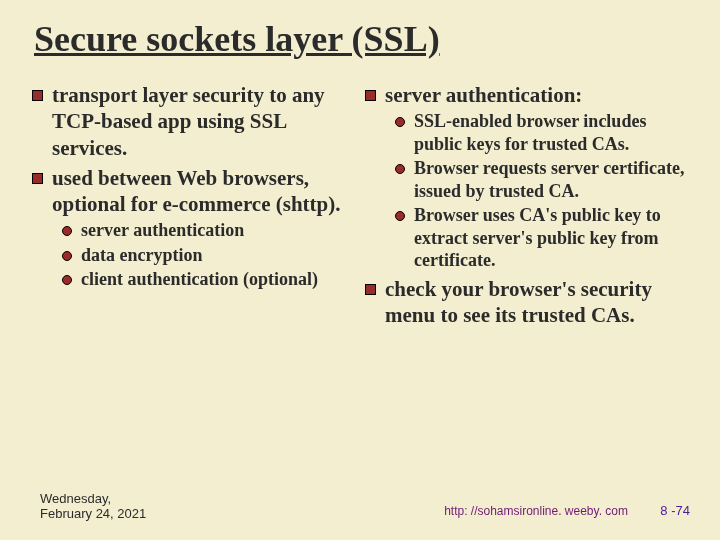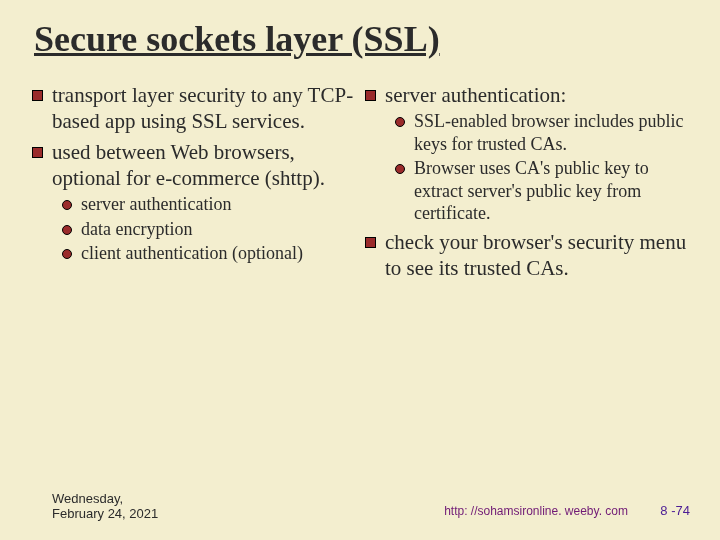--- a/index.html
+++ b/index.html
@@ -21,20 +21,21 @@
   .title {
     font-family: "Comic Sans MS", "Comic Sans", cursive;
     font-size: 36px;
     color: #2b2b2b;
     text-decoration: underline;
     margin: 0 0 18px 2px;
   }
   .cols {
     display: flex;
     gap: 10px;
+    font-weight: bold;
   }
   .col {
     flex: 1;
     min-width: 0;
   }
   .top-item {
     display: flex;
     align-items: flex-start;
     font-family: "Comic Sans MS", "Comic Sans", cursive;
     font-size: 21px;
@@ -70,21 +71,21 @@
     height: 10px;
     margin: 7px 9px 0 0;
     border-radius: 50%;
     background: #9a2b2b;
     border: 1px solid #000;
     box-sizing: border-box;
   }
   .sub-item .txt { flex: 1; }
   .footer-date {
     position: absolute;
-    left: 52px;
+    left: 40px;
     bottom: 18px;
     font-family: Arial, sans-serif;
     font-size: 13px;
     line-height: 1.2;
     color: #2b2b2b;
   }
   .footer-url {
     position: absolute;
     right: 92px;
     bottom: 22px;
@@ -140,20 +141,24 @@
         <span class="sq"></span>
         <span class="txt">server authentication:</span>
       </div>
       <div class="sub-list">
         <div class="sub-item">
           <span class="ci"></span>
           <span class="txt">SSL-enabled browser includes public keys for trusted CAs.</span>
         </div>
         <div class="sub-item">
           <span class="ci"></span>
+          <span class="txt">Browser requests server certificate, issued by trusted CA.</span>
+        </div>
+        <div class="sub-item">
+          <span class="ci"></span>
           <span class="txt">Browser uses CA's public key to extract server's public key from certificate.</span>
         </div>
       </div>
       <div class="top-item">
         <span class="sq"></span>
         <span class="txt">check your browser's security menu to see its trusted CAs.</span>
       </div>
     </div>
 
   </div>

